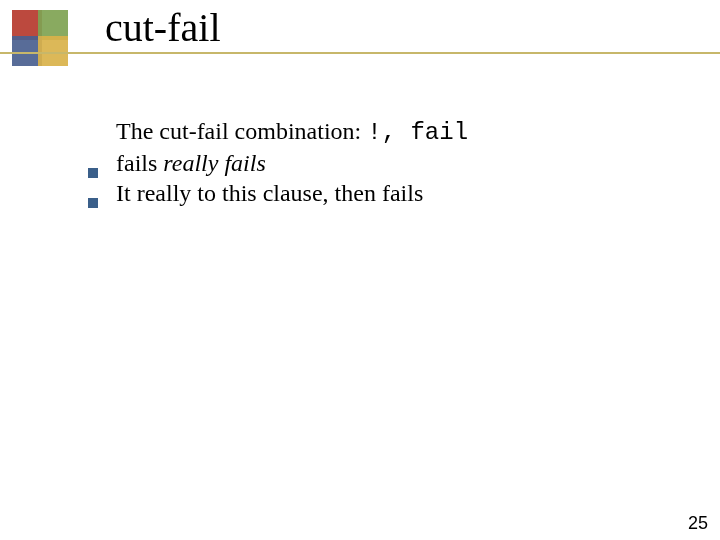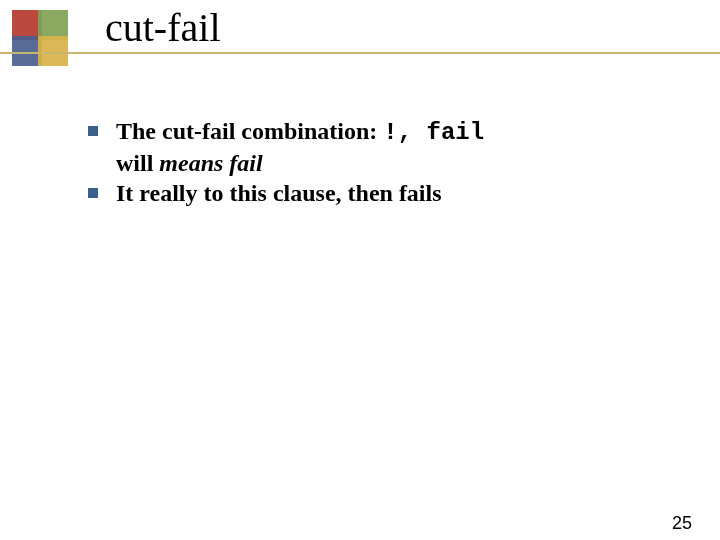--- a/index.html
+++ b/index.html
@@ -55,23 +55,22 @@
     position: absolute;
     left: 88px;
     top: 116px;
     right: 30px;
     font-size: 24px;
     line-height: 1.25;
     color: #000;
   }
   .bullet-row {
     display: flex;
-    align-items: flex-start;
+    align-items: flex-end;
     margin-bottom: 0;
-    font-weight: bold;
   }
   .bmarker {
     width: 10px;
     height: 10px;
     background: #3a5f8a;
     flex: 0 0 10px;
     margin-top: 10px;
     margin-right: 18px;
   }
   .btext {
@@ -79,21 +78,21 @@
   }
   .code {
     font-family: "Courier New", Courier, monospace;
     font-size: 24px;
   }
   .italic {
     font-style: italic;
   }
   .pagenum {
     position: absolute;
-    right: 28px;
+    right: 12px;
     bottom: 6px;
     font-size: 18px;
     font-family: Arial, Helvetica, sans-serif;
     color: #000;
   }
 </style>
 </head>
 <body>
 
 <div class="header">
@@ -106,21 +105,21 @@
   <div class="hr-line"></div>
   <div class="title">cut-fail</div>
 </div>
 
 <div class="content">
 
   <div class="bullet-row">
     <div class="bmarker"></div>
     <div class="btext">
       <span>The cut-fail combination:   </span><span class="code">!, fail</span><br>
-      <span>will </span><span class="italic">means fail</span><span></span>
+      <span>fails </span><span class="italic">really fails</span><span></span>
     </div>
   </div>
 
   <div class="bullet-row">
     <div class="bmarker"></div>
     <div class="btext">
       <span>It really to this clause, then fails</span>
     </div>
   </div>
 

